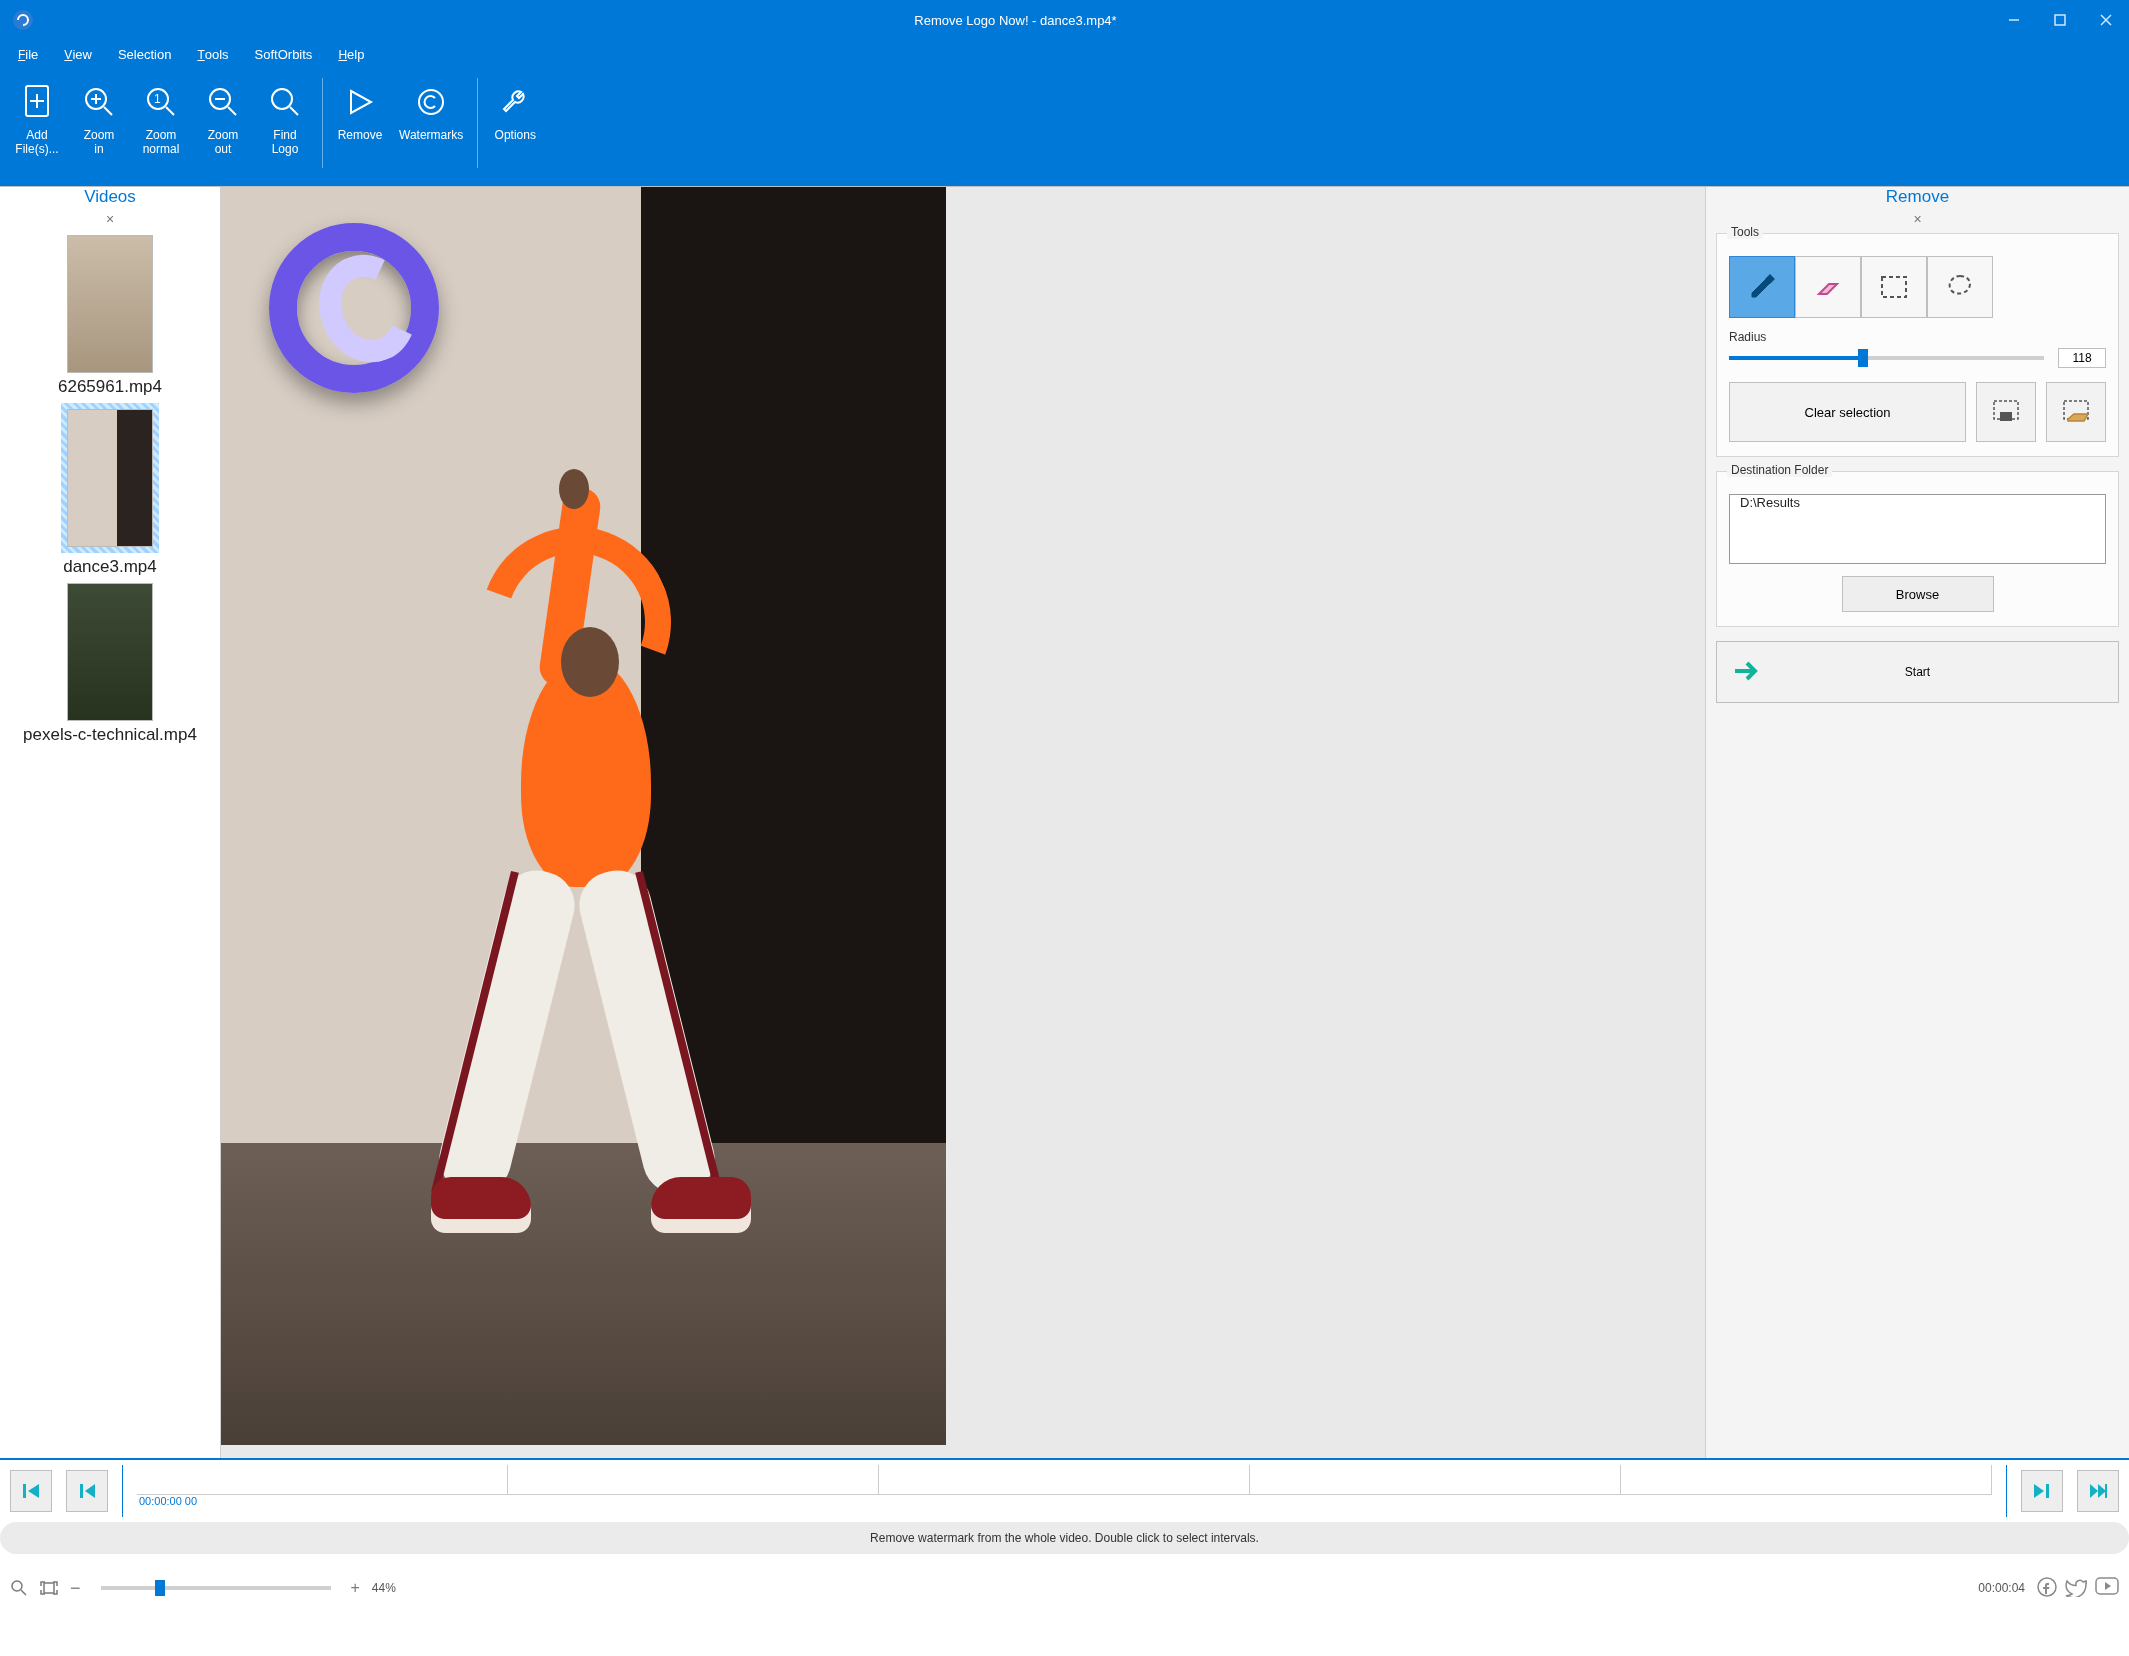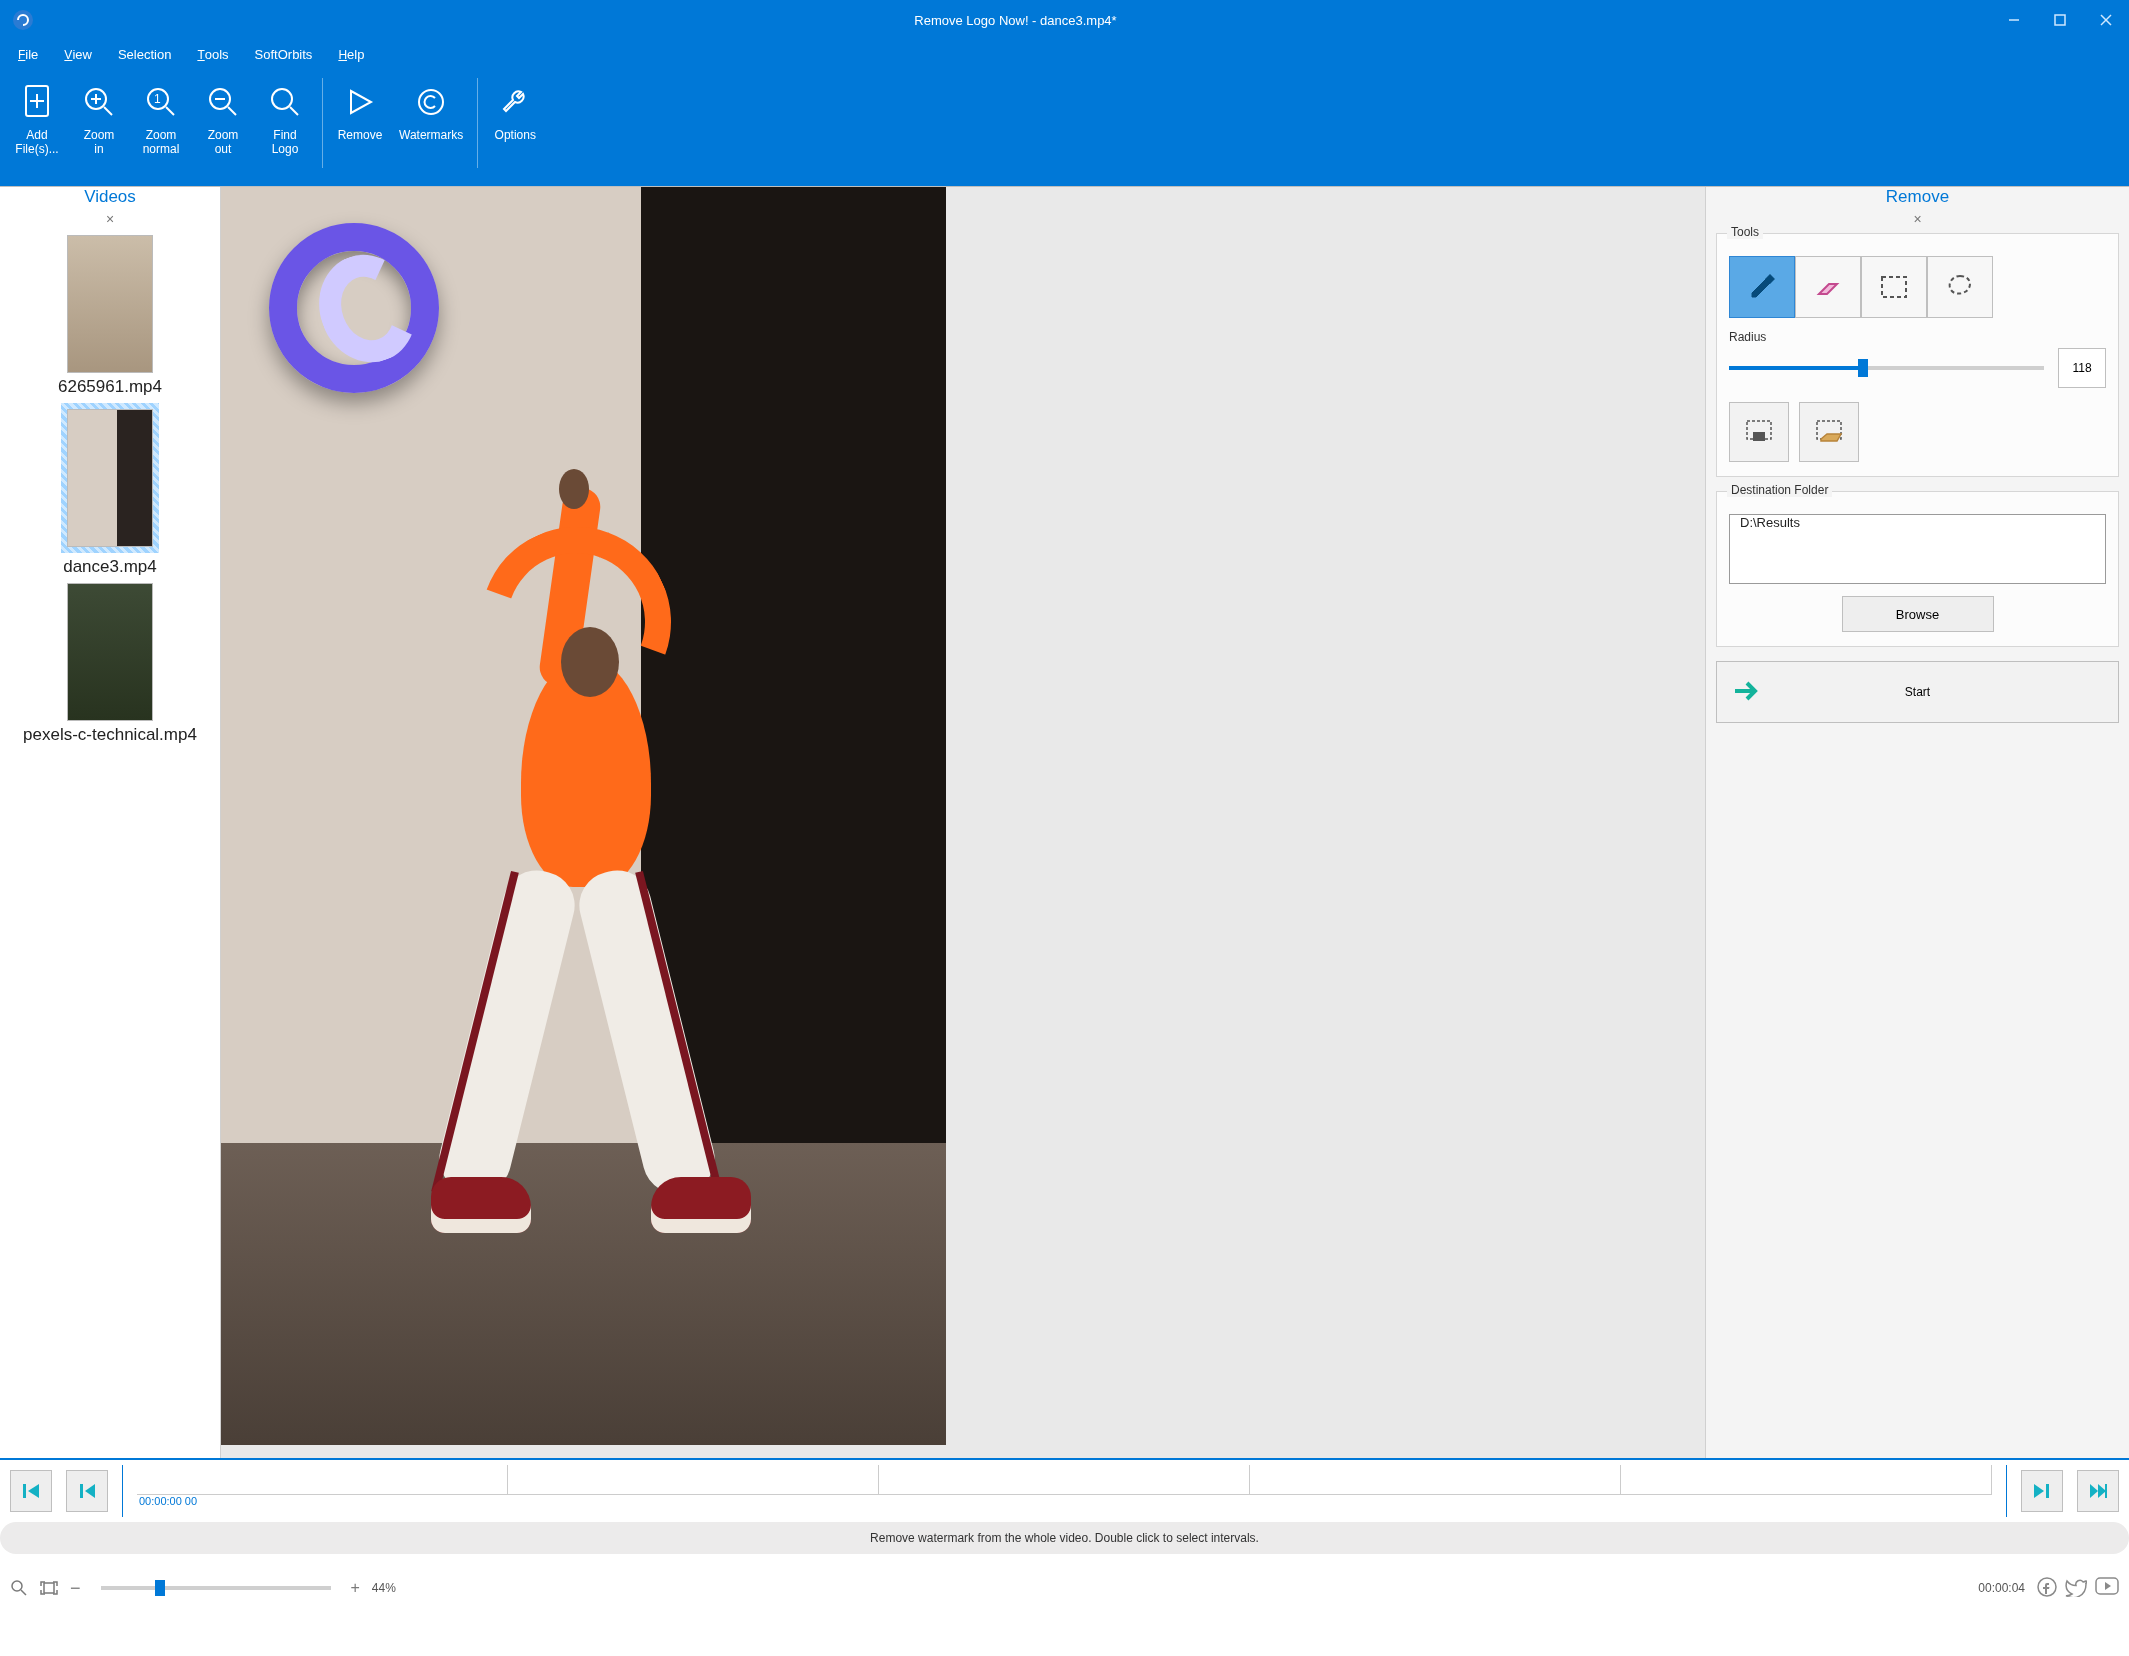--- a/index.html
+++ b/index.html
@@ -69,21 +69,21 @@
 .groupbox .glegend { position:absolute; left:10px; top:-9px; background:#f4f4f4; padding:0 4px; font-size:12px; color:#333; }
 .tool-icons { display:flex; gap:0; }
 .tool-icons .ibtn { width:66px; height:62px; border:1px solid #bfbfbf; background:#f7f7f7; display:flex; align-items:center; justify-content:center; }
 .tool-icons .ibtn.active { background:#5aa9e6; border-color:#2e86d4; }
 .radius-row { margin-top:12px; }
 .radius-row label { font-size:12px; color:#333; }
 .radius-ctl { display:flex; align-items:center; gap:14px; margin-top:4px; }
 .slider { flex:1; height:4px; background:#cfcfcf; position:relative; }
 .slider .sfill { position:absolute; left:0; top:0; height:100%; background:#0078d7; }
 .slider .sthumb{ position:absolute; top:-7px; width:10px; height:18px; background:#0078d7; }
-.num-input { width:48px; height:40px; border:1px solid #bfbfbf; font-size:12px; text-align:center; display:flex; align-items:center; justify-content:center; background:#fff;}
+.num-input { width:48px; height:20px; border:1px solid #bfbfbf; font-size:12px; text-align:center; display:flex; align-items:center; justify-content:center; background:#fff;}
 .row-btns { display:flex; gap:10px; margin-top:14px; }
 .btn { height:60px; border:1px solid #bfbfbf; background:#f2f2f2; display:flex; align-items:center; justify-content:center; font-size:13px; }
 .btn.wide { flex:1; }
 .btn.sq { width:60px; }
 .dest-box { border:1px solid #9a9a9a; background:#fff; min-height:70px; padding:0 10px; font-size:13px; color:#222; }
 .browse-row { display:flex; justify-content:center; margin-top:12px; }
 .browse-btn { width:152px; height:36px; border:1px solid #bfbfbf; background:#eee; display:flex; align-items:center; justify-content:center; font-size:13px; }
 .start-btn { width:100%; height:62px; border:1px solid #bfbfbf; background:#f2f2f2; display:flex; align-items:center; justify-content:center; font-size:17px; position:relative; margin-top:10px; }
 .start-btn .arrow { position:absolute; left:16px; }
 
@@ -332,20 +332,21 @@
         <label>Radius</label>
         <div class="radius-ctl">
           <div class="slider">
             <div class="sfill" style="width:41%"></div>
               <div class="sthumb" style="left:41%"></div>
           </div>
           <div class="num-input">118</div>
         </div>
       </div>
       <div class="row-btns">
+        <div class="btn wide">Clear selection</div>
         <div class="btn sq">
             <svg width="28" height="26" fill="none" stroke="#555" stroke-width="1.5" stroke-dasharray="3 2">
               <rect x="2" y="2" width="24" height="18"></rect>
               <rect x="8" y="13" width="12" height="9" fill="#555" stroke="none"></rect>
             </svg>
           </div>
         <div class="btn sq">
             <svg width="28" height="26" fill="none" stroke="#555" stroke-width="1.5" stroke-dasharray="3 2">
               <rect x="2" y="2" width="24" height="18"></rect>
               <path d="M6 20l6-5h14l-4 7H6z" fill="#d9a95a" stroke="#b8843a" stroke-dasharray="0"></path>

